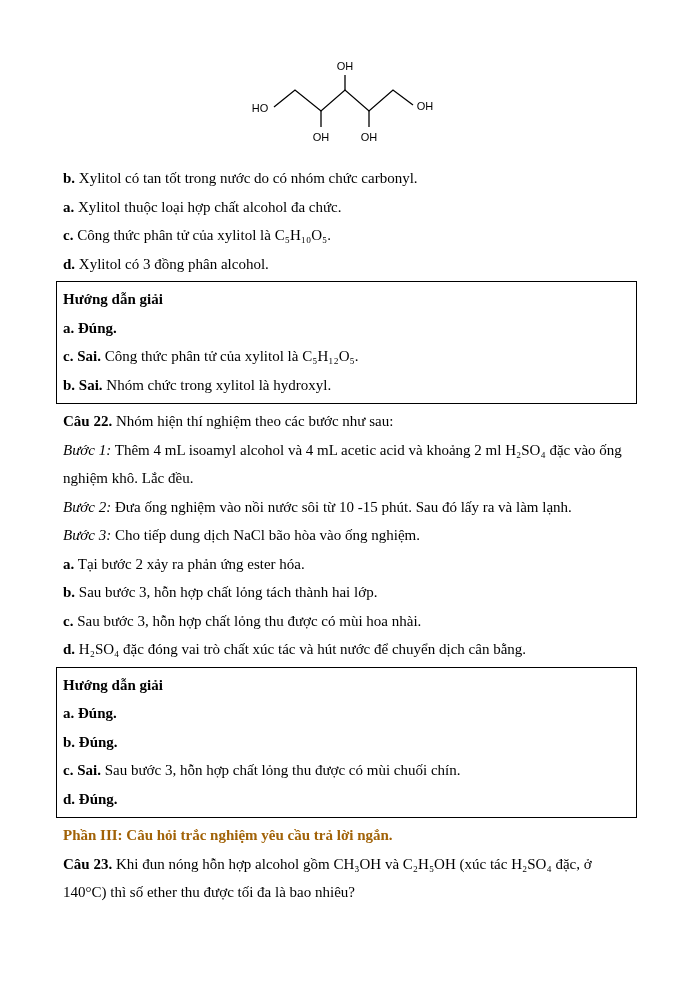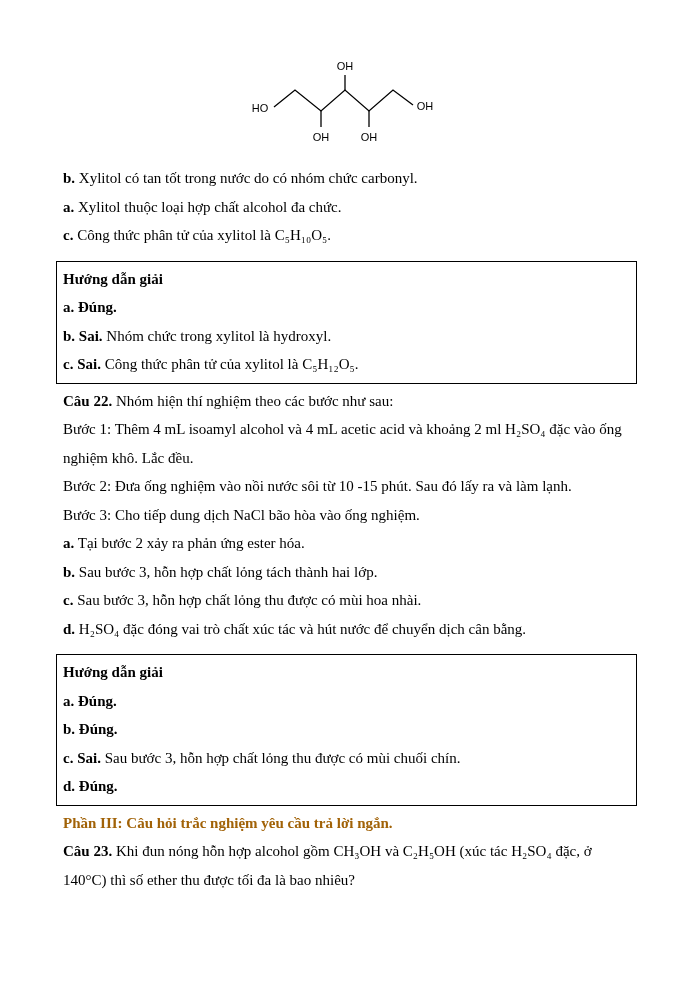--- a/index.html
+++ b/index.html
@@ -5,24 +5,24 @@
   html,body{margin:0;padding:0;}
   body{
     width:694px;height:982px;background:#ffffff;
     font-family:"Liberation Serif","DejaVu Serif",serif;
     color:#000;overflow:hidden;
   }
   .page{padding:0 64px 0 63px;}
   .structure-wrap{display:flex;justify-content:center;padding-top:56px;padding-bottom:8px;}
   .line{font-size:15px;line-height:28.5px;}
   .lbl{font-weight:bold;}
-  .step-lbl{}
+  .step-lbl{font-style:italic;}
   .box{
     border:1px solid #000;
-    margin:11px -7px 3px -7px;
+    margin:3px -7px 3px -7px;
     padding:3px 6px 4px 6px;
   }
   .box .line{line-height:28.5px;}
   .sol-title{font-weight:bold;font-size:15px;line-height:28.5px;}
   .part-title{color:#a16207;font-weight:bold;font-size:15px;line-height:28.5px;}
   svg text{font-family:"Liberation Sans","DejaVu Sans",sans-serif;font-size:11px;fill:#000;}
   svg line, svg polyline{stroke:#000;stroke-width:1.3;fill:none;}
 </style>
 </head>
 <body>
@@ -39,26 +39,27 @@
       <text x="103" y="14" text-anchor="middle">OH</text>
       <text x="79" y="85" text-anchor="middle">OH</text>
       <text x="127" y="85" text-anchor="middle">OH</text>
       <text x="183" y="54" text-anchor="middle">OH</text>
     </svg>
   </div>
 
   <div class="line"><span class="lbl">b.</span><span> Xylitol có tan tốt trong nước do có nhóm chức carbonyl.</span></div>
   <div class="line"><span class="lbl">a.</span><span> Xylitol thuộc loại hợp chất alcohol đa chức.</span></div>
   <div class="line"><span class="lbl">c.</span><span> Công thức phân tử của xylitol là C₅H₁₀O₅.</span></div>
+  <div class="line"><span class="lbl">d.</span><span> Xylitol có 3 đồng phân alcohol.</span></div>
 
   <div class="box">
     <div class="sol-title">Hướng dẫn giải</div>
     <div class="line"><span class="lbl">a. Đúng.</span><span></span></div>
+    <div class="line"><span class="lbl">c. Sai.</span><span> Công thức phân tử của xylitol là C₅H₁₂O₅.</span></div>
     <div class="line"><span class="lbl">b. Sai.</span><span> Nhóm chức trong xylitol là hydroxyl.</span></div>
-    <div class="line"><span class="lbl">c. Sai.</span><span> Công thức phân tử của xylitol là C₅H₁₂O₅.</span></div>
   </div>
 
   <div class="line"><span class="lbl">Câu 22.</span><span> Nhóm hiện thí nghiệm theo các bước như sau:</span></div>
   <div class="line"><span class="step-lbl">Bước 1:</span><span> Thêm 4 mL isoamyl alcohol và 4 mL acetic acid và khoảng 2 ml H₂SO₄ đặc vào ống nghiệm khô. Lắc đều.</span></div>
   <div class="line"><span class="step-lbl">Bước 2:</span><span> Đưa ống nghiệm vào nồi nước sôi từ 10 -15 phút. Sau đó lấy ra và làm lạnh.</span></div>
   <div class="line"><span class="step-lbl">Bước 3:</span><span> Cho tiếp dung dịch NaCl bão hòa vào ống nghiệm.</span></div>
   <div class="line"><span class="lbl">a.</span><span> Tại bước 2 xảy ra phản ứng ester hóa.</span></div>
   <div class="line"><span class="lbl">b.</span><span> Sau bước 3, hỗn hợp chất lỏng tách thành hai lớp.</span></div>
   <div class="line"><span class="lbl">c.</span><span> Sau bước 3, hỗn hợp chất lỏng thu được có mùi hoa nhài.</span></div>
   <div class="line"><span class="lbl">d.</span><span> H₂SO₄ đặc đóng vai trò chất xúc tác và hút nước để chuyển dịch cân bằng.</span></div>

